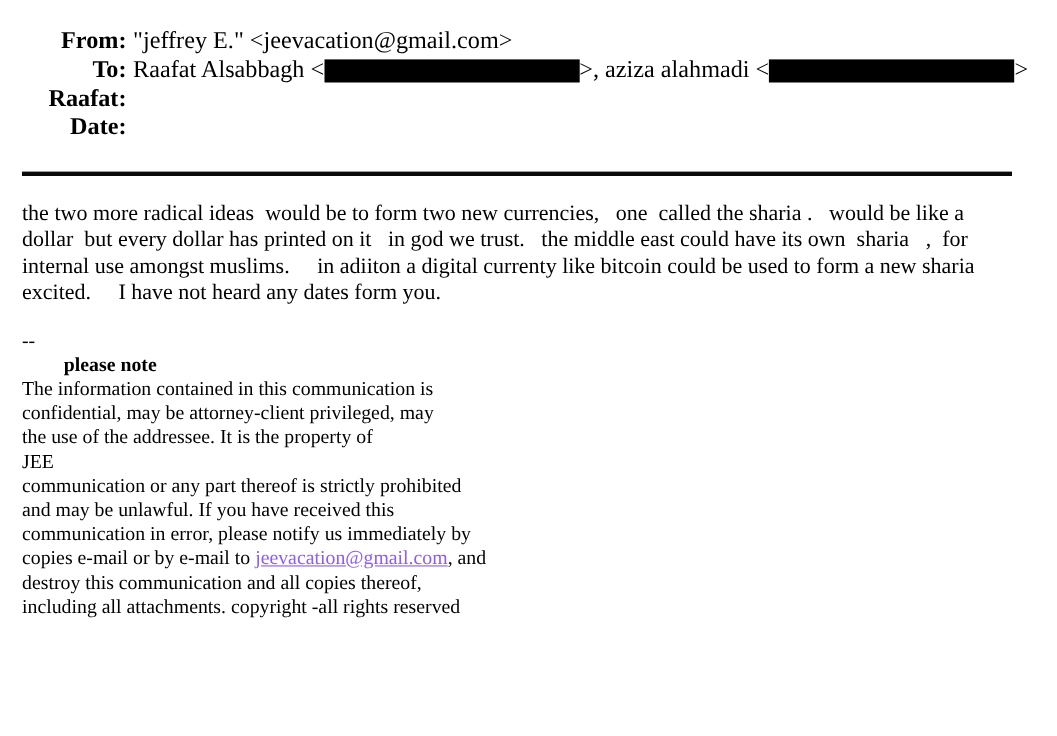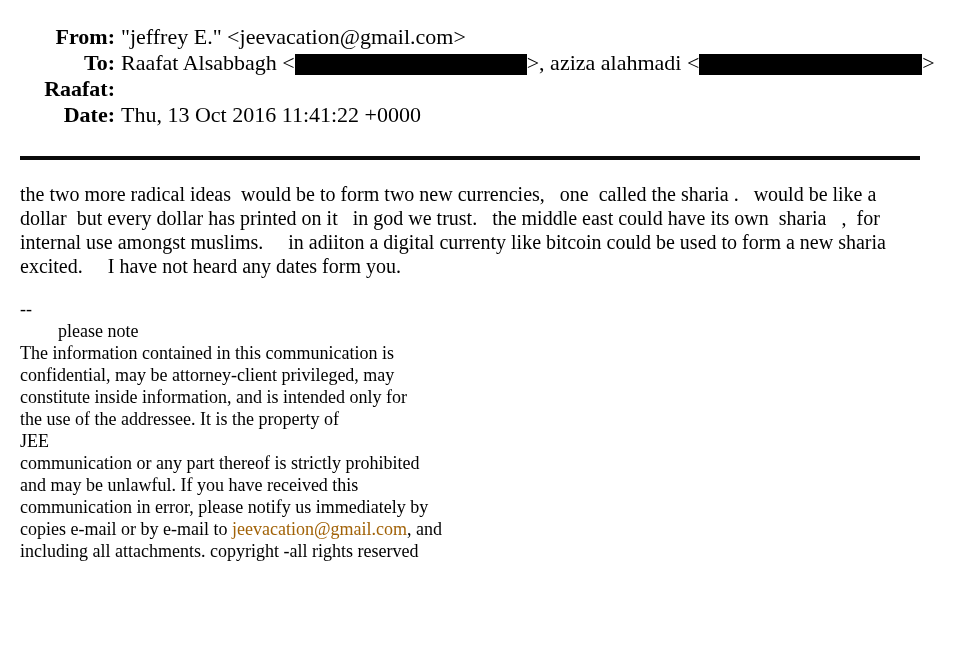--- a/index.html
+++ b/index.html
@@ -67,23 +67,25 @@
   .signature {
     margin: 20px 0 0 20px;
     font-size: 18px;
   }
   .sig-line {
     line-height: 22px;
     white-space: pre;
   }
   .sig-note-indent {
     padding-left: 38px;
+    font-weight: bold;
   }
   .mail-link {
-    color: #a16207;
+    color: #8b5cf6;
+    text-decoration: underline;
     cursor: pointer;
   }
 </style>
 </head>
 <body>
 
 <div class="page">
 
   <div class="email-header">
     <div class="header-row">
@@ -93,41 +95,40 @@
     <div class="header-row">
       <span class="header-label">To:</span>
       <span class="header-value"><span>Raafat Alsabbagh &lt;</span><span class="redaction-bar redaction-1"></span><span>&gt;, aziza alahmadi &lt;</span><span class="redaction-bar redaction-2"></span><span>&gt;</span></span>
     </div>
     <div class="header-row">
       <span class="header-label">Raafat:</span>
       <span class="header-value"></span>
     </div>
     <div class="header-row">
       <span class="header-label">Date:</span>
-      <span class="header-value">Thu, 13 Oct 2016 11:41:22 +0000</span>
     </div>
   </div>
 
   <hr class="divider">
 
   <div class="email-body">
     <div class="body-line">the two more radical ideas  would be to form two new currencies,   one  called the sharia .   would be like a</div>
     <div class="body-line">dollar  but every dollar has printed on it   in god we trust.   the middle east could have its own  sharia   ,  for</div>
     <div class="body-line">internal use amongst muslims.     in adiiton a digital currenty like bitcoin could be used to form a new sharia</div>
     <div class="body-line">excited.     I have not heard any dates form you.</div>
   </div>
 
   <div class="signature">
     <div class="sig-line">--</div>
     <div class="sig-line sig-note-indent">please note</div>
     <div class="sig-line">The information contained in this communication is</div>
     <div class="sig-line">confidential, may be attorney-client privileged, may</div>
-    <div class="sig-line">constitute inside information, and is intended only for</div>
     <div class="sig-line">the use of the addressee. It is the property of</div>
     <div class="sig-line">JEE</div>
     <div class="sig-line">communication or any part thereof is strictly prohibited</div>
     <div class="sig-line">and may be unlawful. If you have received this</div>
     <div class="sig-line">communication in error, please notify us immediately by</div>
     <div class="sig-line"><span>copies e-mail or by e-mail to </span><a class="mail-link">jeevacation@gmail.com</a><span>, and</span></div>
+    <div class="sig-line">destroy this communication and all copies thereof,</div>
     <div class="sig-line">including all attachments. copyright -all rights reserved</div>
   </div>
 
 </div>
 
 </body></html>

